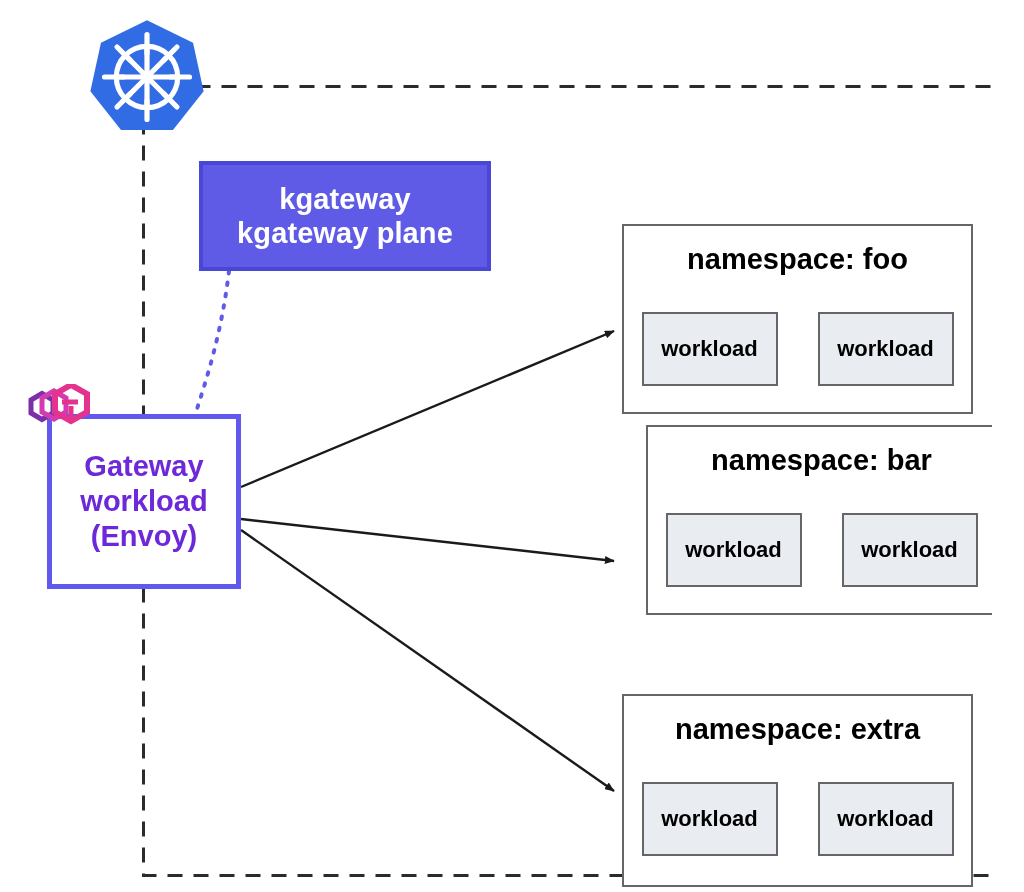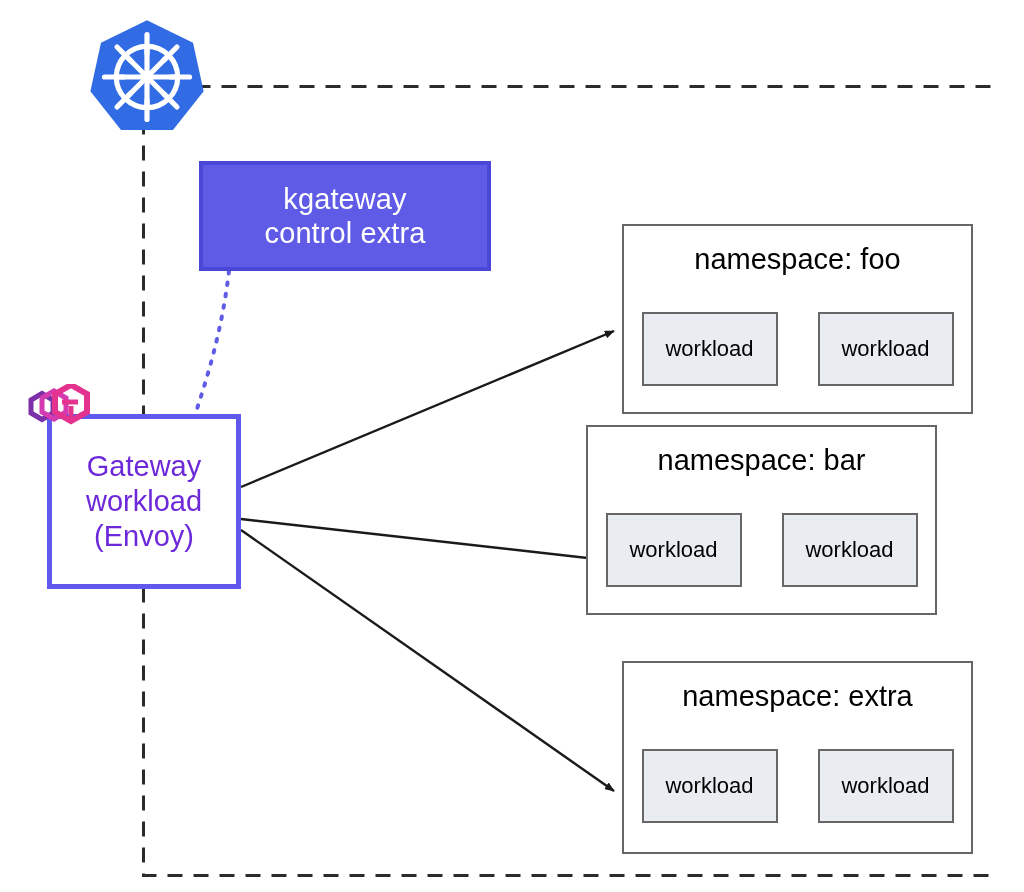--- a/index.html
+++ b/index.html
@@ -9,20 +9,21 @@
   }
   body {
     font-family: "Liberation Sans", sans-serif;
   }
   #canvas {
     position: relative;
     width: 992px;
     height: 892px;
     background: #ffffff;
     overflow: hidden;
+    font-weight: bold;
   }
   #wires {
     position: absolute;
     left: 0;
     top: 0;
     width: 1024px;
     height: 892px;
     pointer-events: none;
   }
 
@@ -124,22 +125,22 @@
     background: #e9edf1;
     border: 2px solid #666666;
     display: flex;
     align-items: center;
     justify-content: center;
     font-size: 22px;
     color: #000000;
   }
 
   #ns-foo   { left: 622px; top: 185px;  width: 351px; height: 190px; margin-top: 39px; }
-  #ns-bar   { left: 586px; top: 425px;  width: 351px; height: 190px; }
-  #ns-extra { left: 622px; top: 661px;  width: 351px; height: 193px; }
+  #ns-bar   { left: 646px; top: 425px;  width: 351px; height: 190px; }
+  #ns-extra { left: 622px; top: 694px;  width: 351px; height: 193px; }
 </style>
 </head>
 <body>
 
 <div id="canvas">
 
   <svg id="wires" viewBox="0 0 1024 892" xmlns="http://www.w3.org/2000/svg">
     <defs>
       <marker id="arrowhead" markerWidth="10" markerHeight="8" refX="9.2" refY="4" orient="auto" markerUnits="userSpaceOnUse">
         <path d="M0,0 L10,4 L0,8 z" fill="#1a1a1a"></path>
@@ -187,21 +188,21 @@
       <polygon points="28,14 40,7 52,14 52,28 40,35 28,28" stroke="#d43bb0"></polygon>
       <polygon points="41,10 57,1 73,10 73,28 57,37 41,28" stroke="#e3338e" stroke-width="6"></polygon>
       <line x1="48" y1="18" x2="64" y2="18" stroke="#e3338e" stroke-width="5"></line>
       <line x1="57" y1="22" x2="57" y2="34" stroke="#e3338e" stroke-width="5"></line>
     </g>
   </svg>
 
   <div id="kgateway-box">
     <div class="label">
       <span>kgateway</span><br>
-      <span>control extra</span>
+      <span>kgateway plane</span>
     </div>
   </div>
 
   <div id="gateway-box">
     <div class="label">
       <span>Gateway</span><br>
       <span>workload</span><br>
       <span>(Envoy)</span>
     </div>
   </div>

